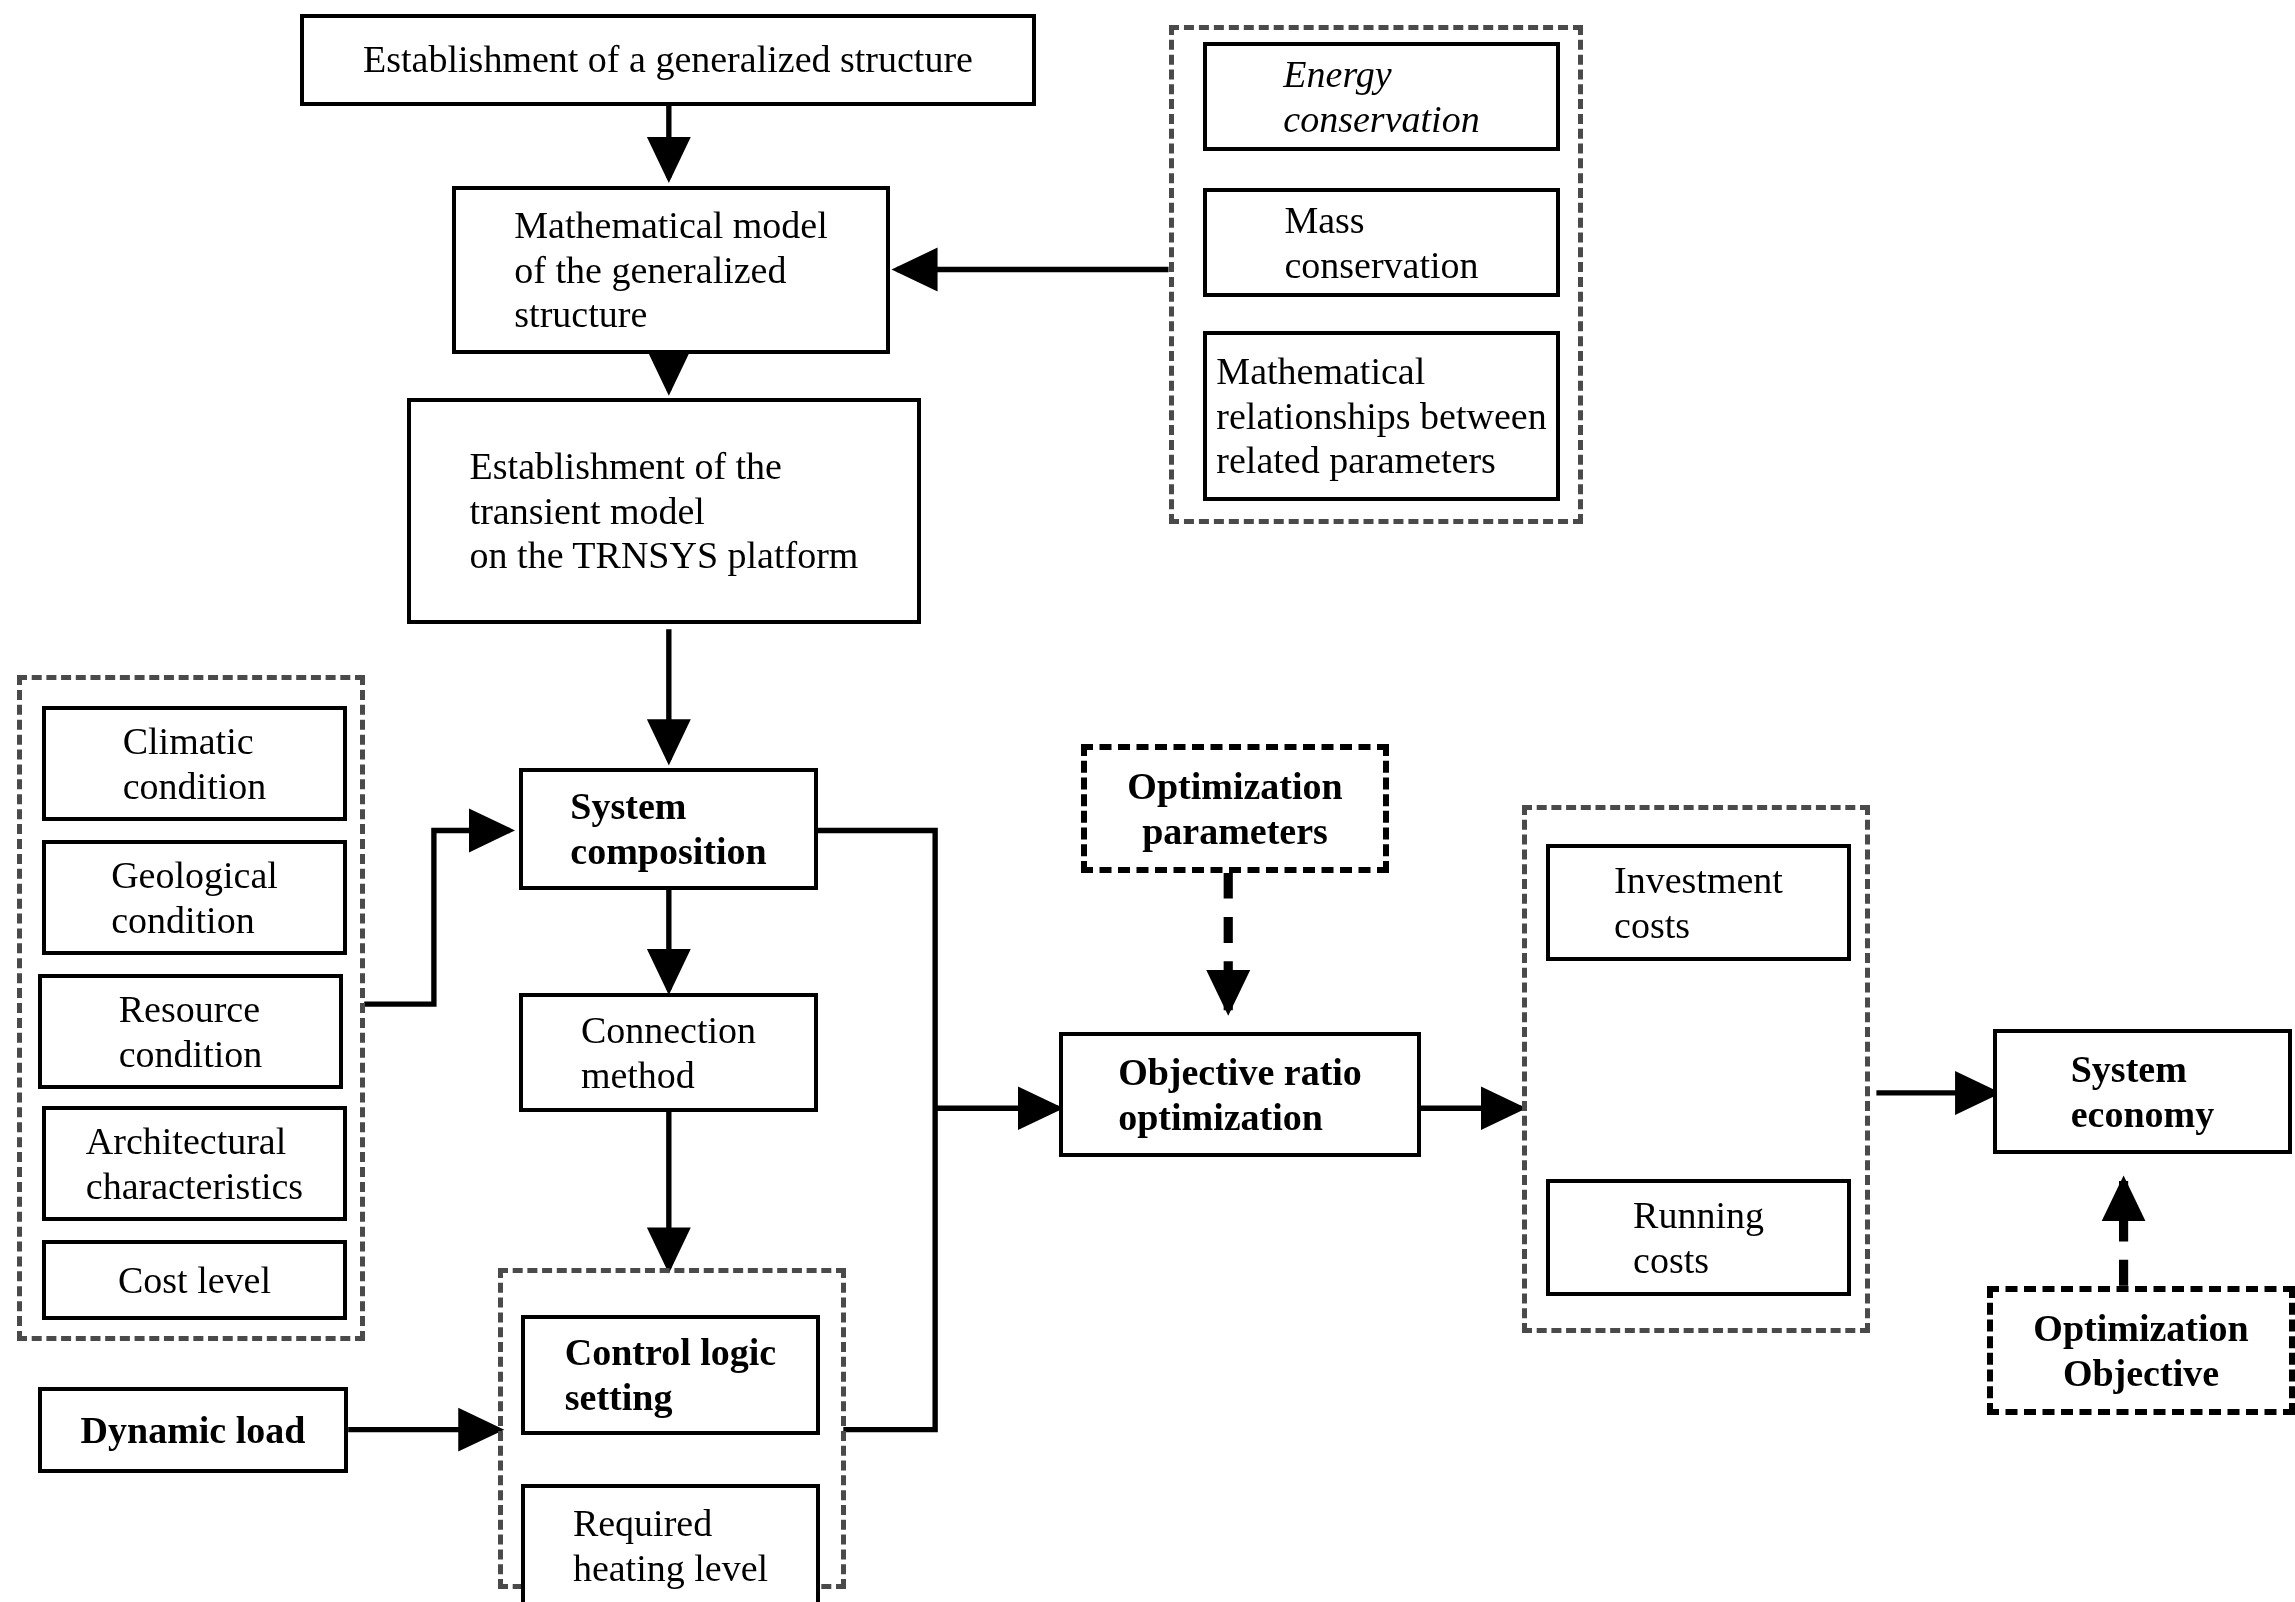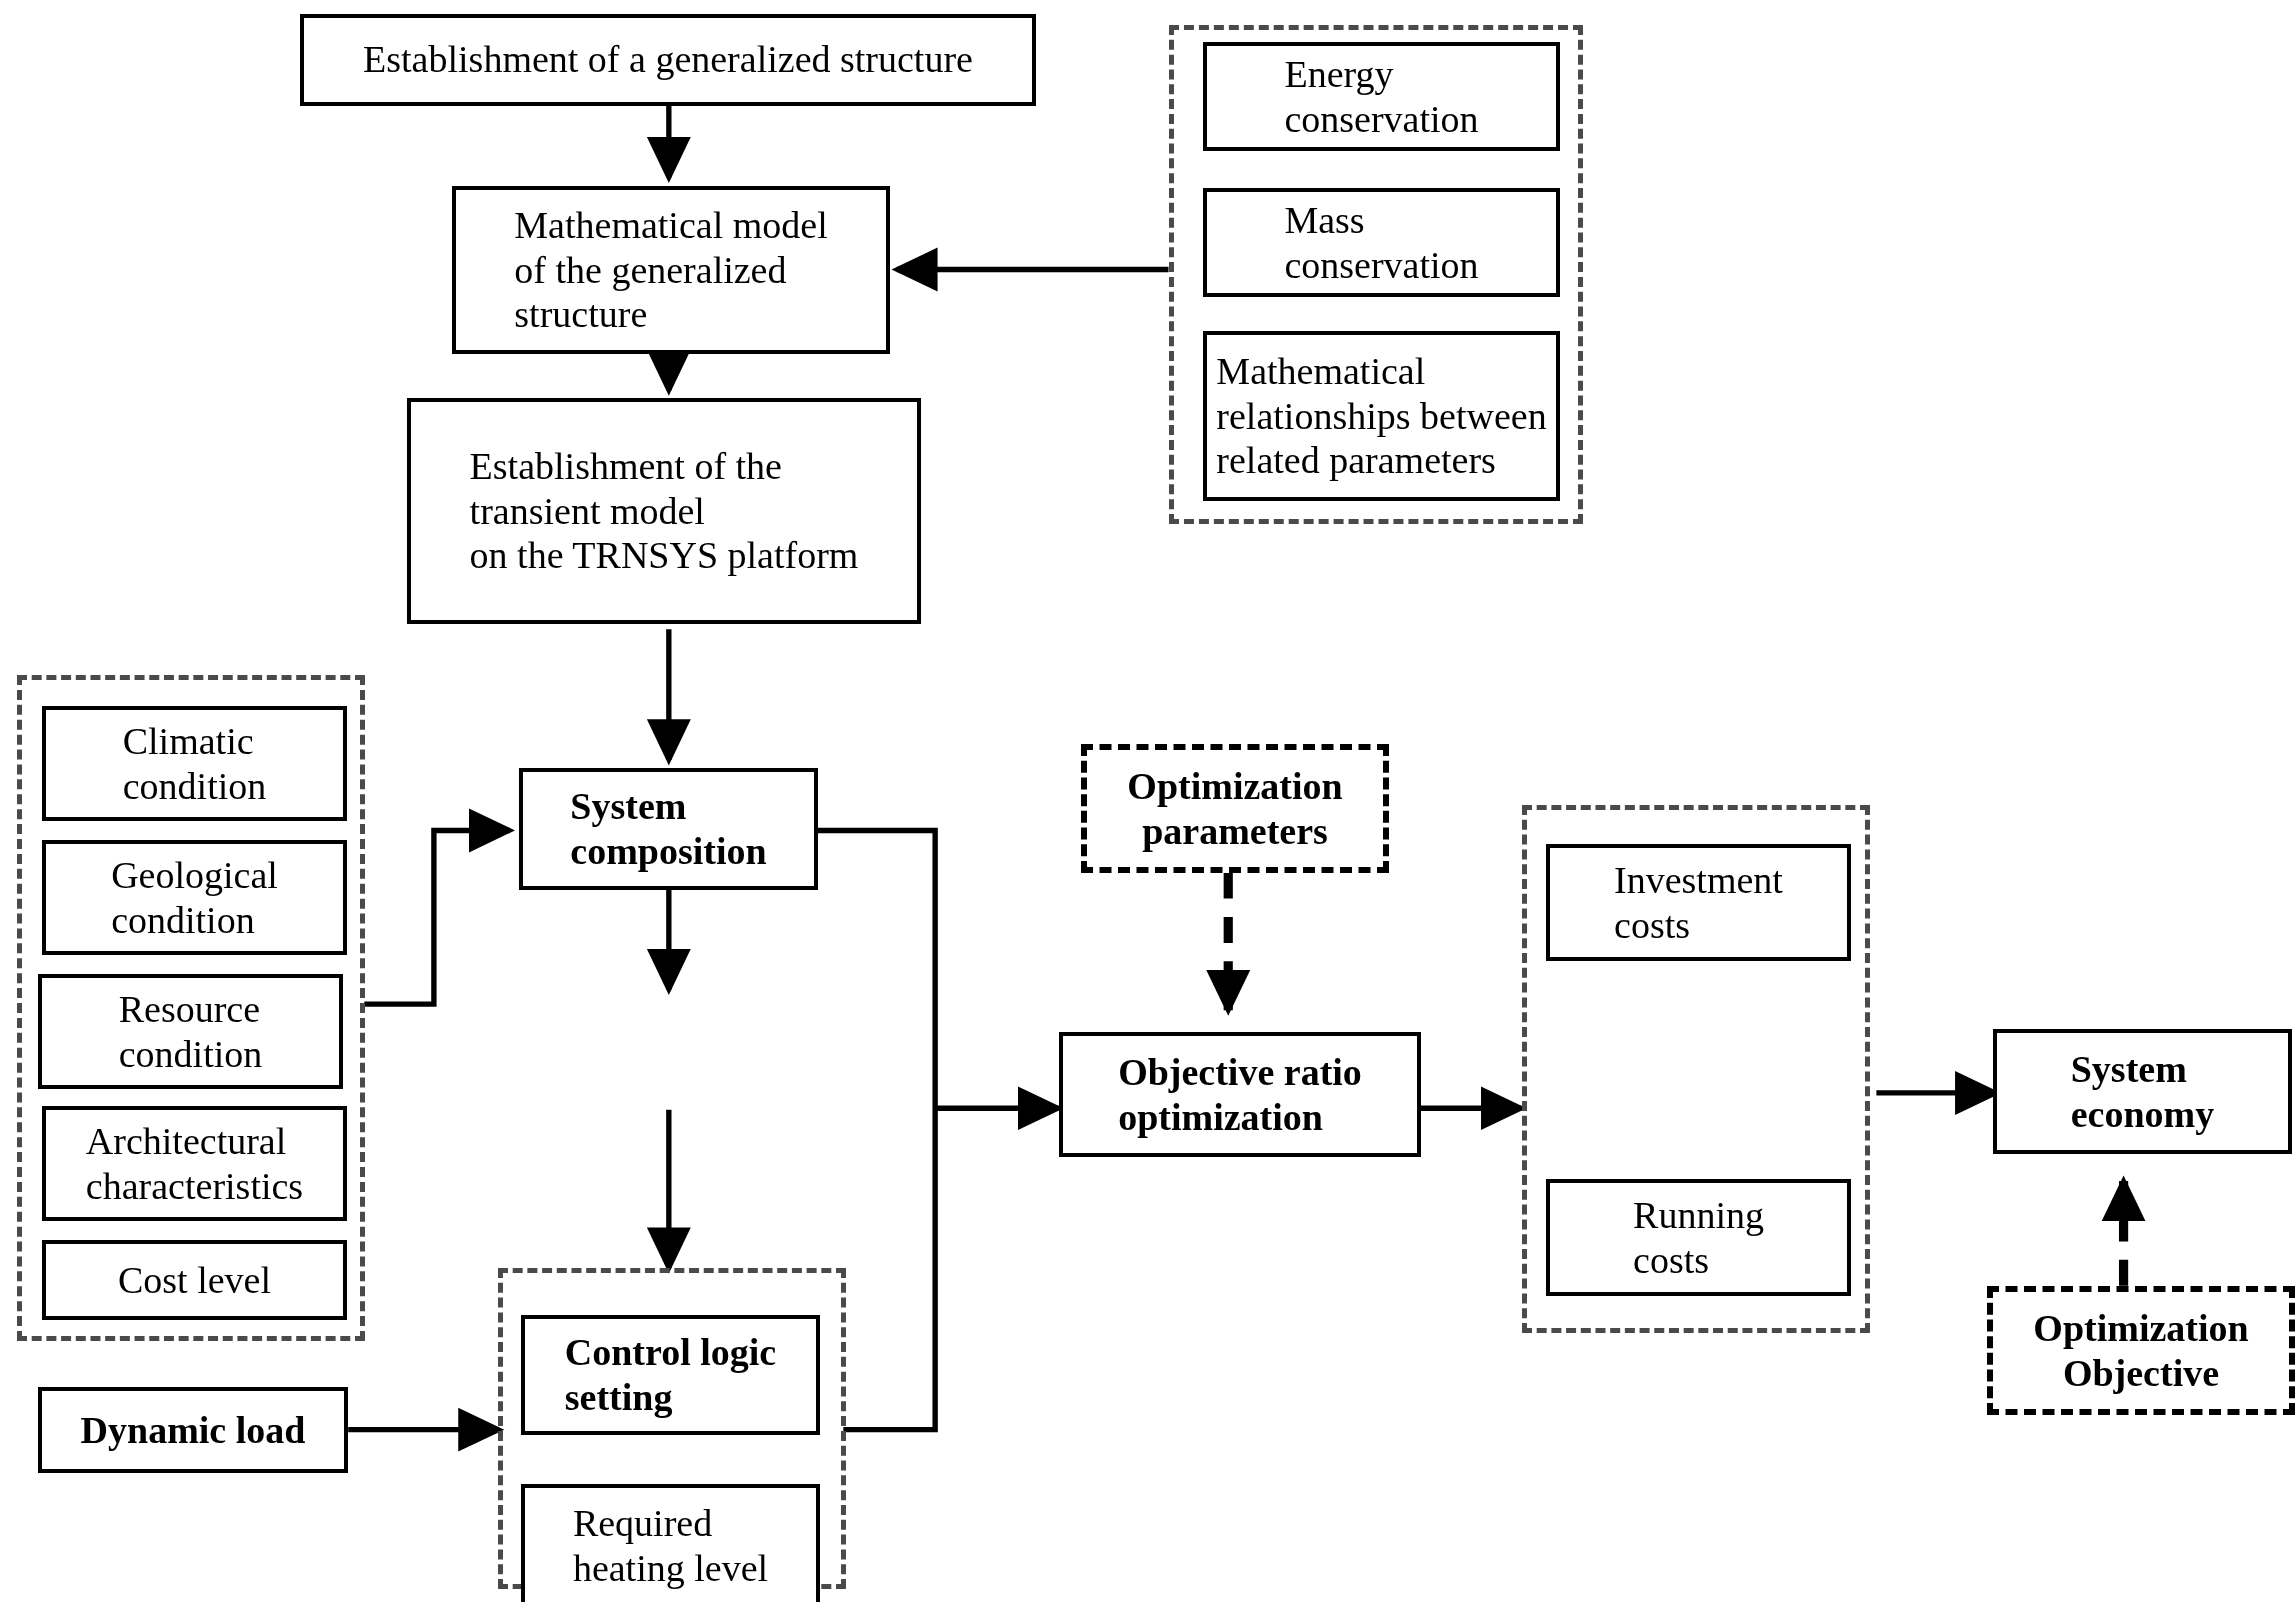--- a/index.html
+++ b/index.html
@@ -110,24 +110,26 @@
 of the generalized
 structure</div>
 
   <div class="node" style="left:407px; top:398px; width:514px; height:226px;">Establishment of the
 transient model
 on the TRNSYS platform</div>
 
   <div class="node bold" style="left:519px; top:768px; width:299px; height:122px;">System
 composition</div>
 
+  <div class="node" style="left:519px; top:993px; width:299px; height:119px;">Connection
+method</div>
 
   <div class="group-dashed" style="left:1169px; top:24.5px; width:414px; height:499px;"></div>
 
-  <div class="node" style="left:1203px; top:42px; width:357px; height:109px;">Energy
+  <div class="node" style="left:1203px; top:42px; width:357px; height:109px;font-style:italic;">Energy
 conservation</div>
 
   <div class="node" style="left:1203px; top:188px; width:357px; height:109px;">Mass
 conservation</div>
 
   <div class="node" style="left:1203px; top:331px; width:357px; height:170px;">Mathematical
 relationships between
 related parameters</div>
 
   <div class="group-dashed" style="left:17px; top:675px; width:348px; height:666px;"></div>

